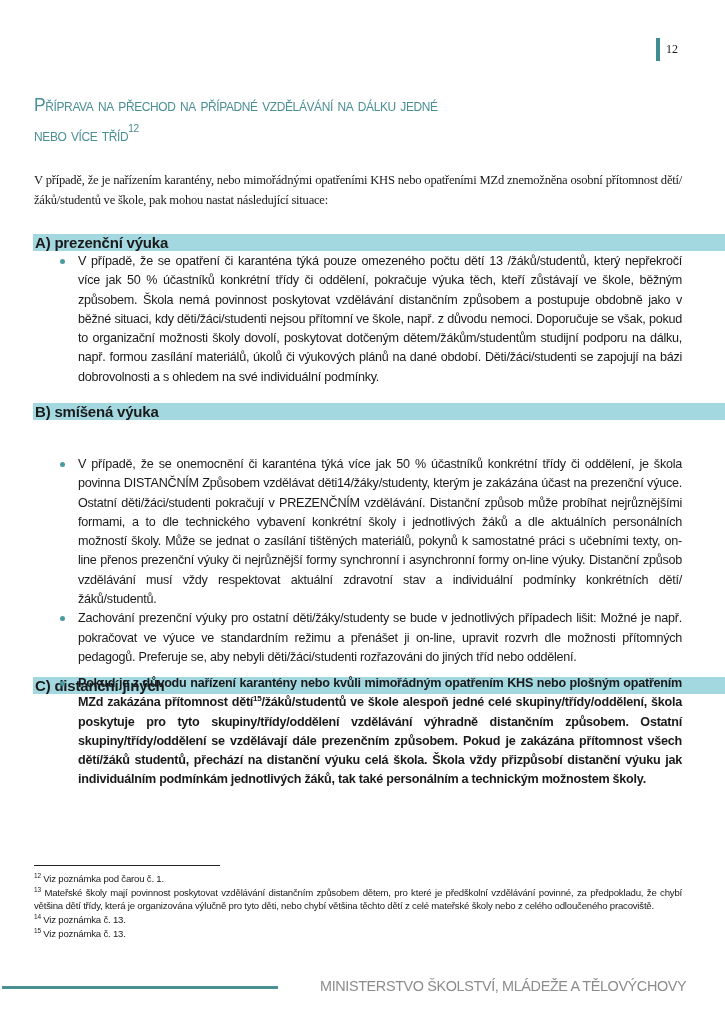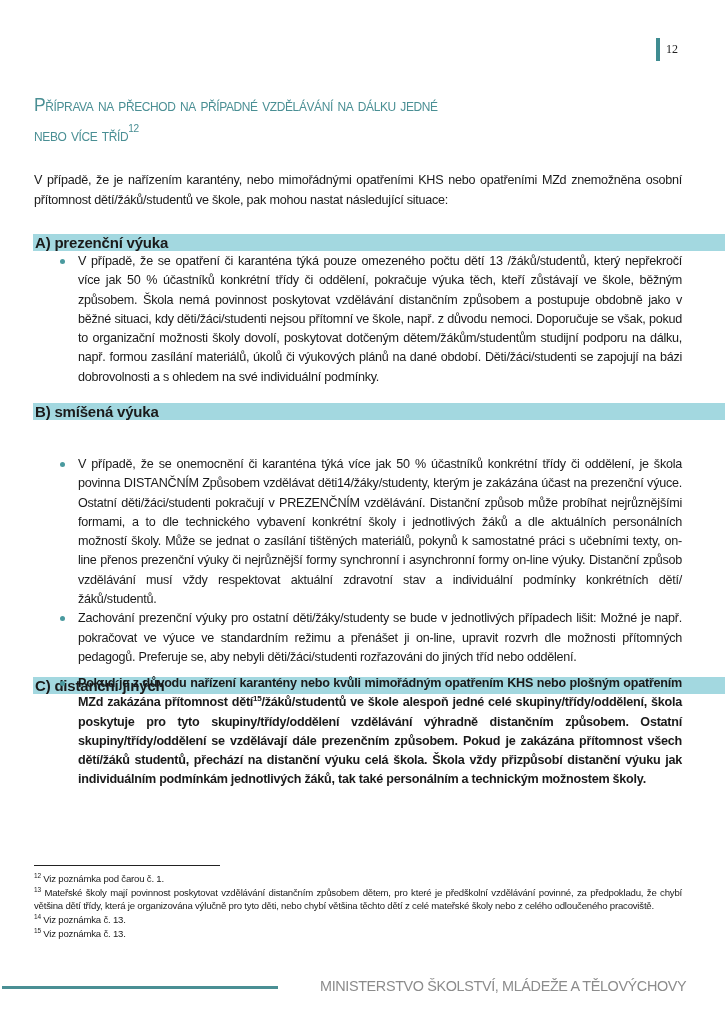--- a/index.html
+++ b/index.html
@@ -38,21 +38,21 @@
 <body>
 
 <div class="page-marker"></div>
 <div class="page-number">12</div>
 
 <h1 class="title" style="margin:0;font-weight:normal;">
   <span>Příprava na přechod na případné vzdělávání na dálku jedné</span><br>
   <span>nebo více tříd</span><sup>12</sup>
 </h1>
 
-<p class="intro" style="margin:0;">V případě, že je nařízením karantény, nebo mimořádnými opatřeními KHS nebo opatřeními MZd znemožněna osobní přítomnost dětí/žáků/studentů ve škole, pak mohou nastat následující situace:</p>
+<p class="intro" style="margin:0;font-family:Liberation Serif, serif;">V případě, že je nařízením karantény, nebo mimořádnými opatřeními KHS nebo opatřeními MZd znemožněna osobní přítomnost dětí/žáků/studentů ve škole, pak mohou nastat následující situace:</p>
 
 <div class="section-bar" style="top:234px;">A) prezenční výuka</div>
 <ul class="bullets" style="top:252px;">
   <li>
     <span class="bullet-dot"></span>
     <span>V případě, že se opatření či karanténa týká pouze omezeného počtu dětí 13 /žáků/studentů, který nepřekročí více jak 50 % účastníků konkrétní třídy či oddělení, pokračuje výuka těch, kteří zůstávají ve škole, běžným způsobem. Škola nemá povinnost poskytovat vzdělávání distančním způsobem a postupuje obdobně jako v běžné situaci, kdy děti/žáci/studenti nejsou přítomní ve škole, např. z důvodu nemoci. Doporučuje se však, pokud to organizační možnosti školy dovolí, poskytovat dotčeným dětem/žákům/studentům studijní podporu na dálku, např. formou zasílání materiálů, úkolů či výukových plánů na dané období. Děti/žáci/studenti se zapojují na bázi dobrovolnosti a s ohledem na své individuální podmínky.</span>
   </li>
 </ul>
 
 <div class="section-bar" style="top:403px;">B) smíšená výuka</div>

